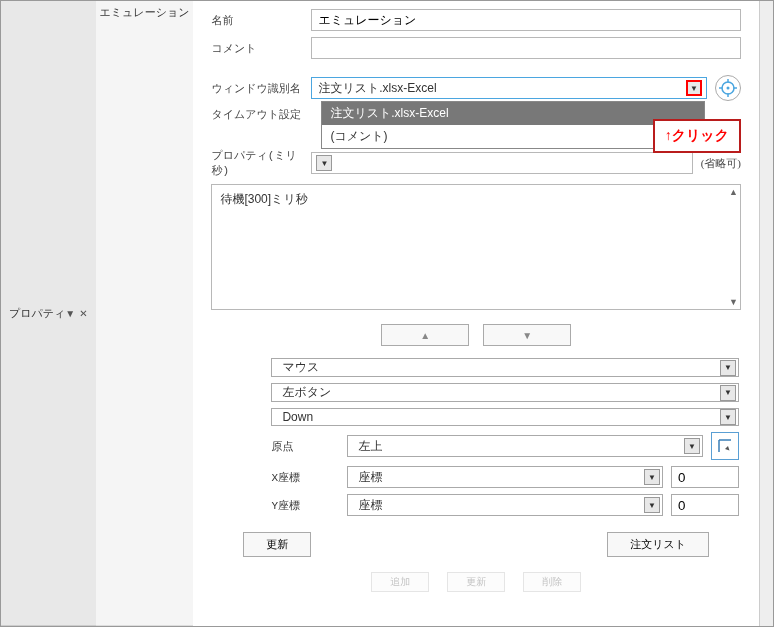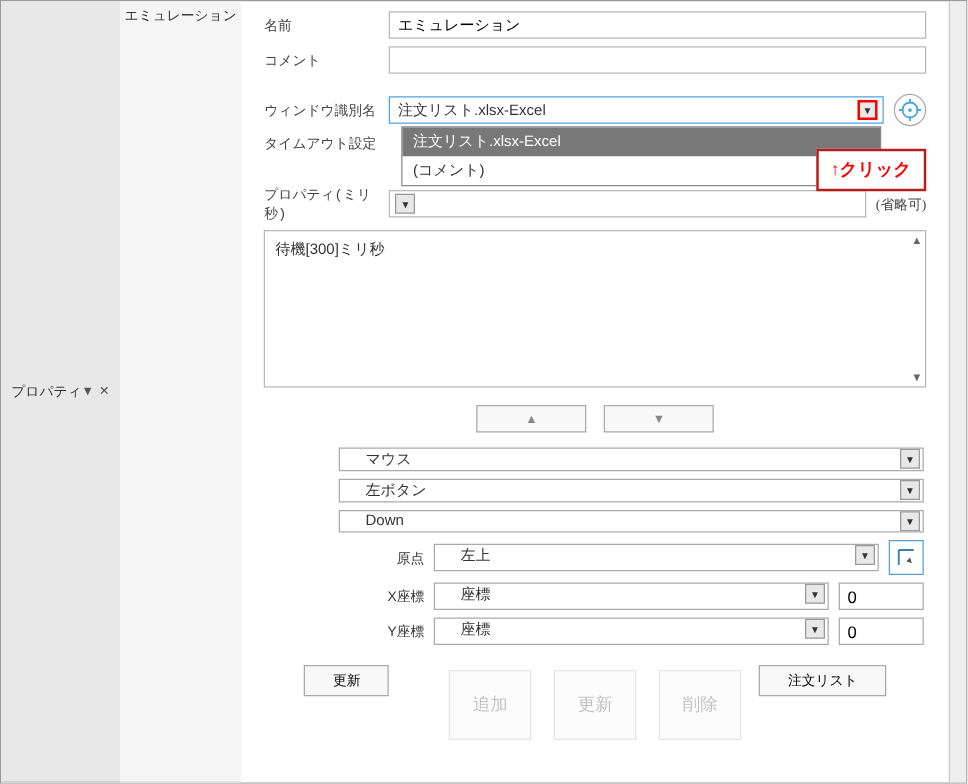--- a/index.html
+++ b/index.html
@@ -26,28 +26,28 @@
 .click-callout { position: absolute; right: 18px; top: 118px; border: 2px solid #b91c1c; padding: 6px 10px; background: #fff; color: #ff0000; font-weight: bold; font-size: 14px; z-index: 20; }
 .spacer-row { height: 4px; }
 .ops-label { font-size: 11px; color: #444; margin-top: 6px; margin-bottom: 2px; }
 .ops-area { border: 1px solid #b8b8b8; height: 126px; padding: 6px 8px; font-size: 12px; background: #fff; position: relative; }
 .ops-area .scroll-up { position: absolute; right: 2px; top: 2px; font-size: 9px; color: #666; }
 .ops-area .scroll-down { position: absolute; right: 2px; bottom: 2px; font-size: 9px; color: #666; }
 .arrow-btns { display: flex; justify-content: center; gap: 14px; margin: 8px 0 6px; }
 .arrow-btn { width: 88px; height: 22px; border: 1px solid #aaa; background: #f8f8f8; display: flex; align-items: center; justify-content: center; color: #888; font-size: 10px; }
 .sub-panel { padding-left: 60px; padding-right: 2px; display: flex; flex-direction: column; gap: 6px; }
 .origin-row { display: flex; align-items: center; gap: 8px; }
-.origin-label { width: 68px; text-align: right; font-size: 11px; flex-shrink: 0; }
-.origin-combo { flex: 1; border: 1px solid #aaa; height: 22px; display: flex; justify-content: space-between; padding: 0 2px 0 20px; background: #fff; }
+.origin-label { width: 68px; text-align: left; font-size: 11px; flex-shrink: 0; font-family: Liberation Mono, monospace; }
+.origin-combo { flex: 1; border: 1px solid #aaa; height: 22px; display: flex; align-items: center; justify-content: space-between; padding: 0 2px 0 10px; background: #fff; }
 .pick-btn { width: 28px; height: 28px; border: 1px solid #5a9fd4; background: #fff; display: flex; align-items: center; justify-content: center; flex-shrink: 0; }
 .num-input { width: 68px; border: 1px solid #aaa; height: 22px; padding: 0 6px; background: #fff; flex-shrink: 0; }
 .bottom-btns { display: flex; justify-content: center; gap: 18px; margin-top: 6px; padding: 4px 0; }
 .bottom-btn { border: 1px solid #aaa; background: #f8f8f8; padding: 4px 22px; font-size: 11px; }
 .faded-btns { position: absolute; bottom: 34px; left: 50%; transform: translateX(-50%); display: flex; gap: 18px; opacity: 0.3; }
-.faded-btn { border: 1px solid #aaa; padding: 18px 18px; font-size: 14px; background: #f8f8f8; }
+.faded-btn { border: 1px solid #aaa; padding: 2px 18px; font-size: 10px; background: #f8f8f8; }
 .after-text { font-size: 11px; color: #444; white-space: nowrap; font-family: Liberation Serif, serif; }
 .combo-gray-text { color: #999; }
 .right-scroll { width: 14px; background: #eee; border-left: 1px solid #ccc; }
 .main-wrap { display: flex; flex: 1; overflow: hidden; }
 </style>
 </head>
 <body>
 
 <div class="window">
   <div class="titlebar">

